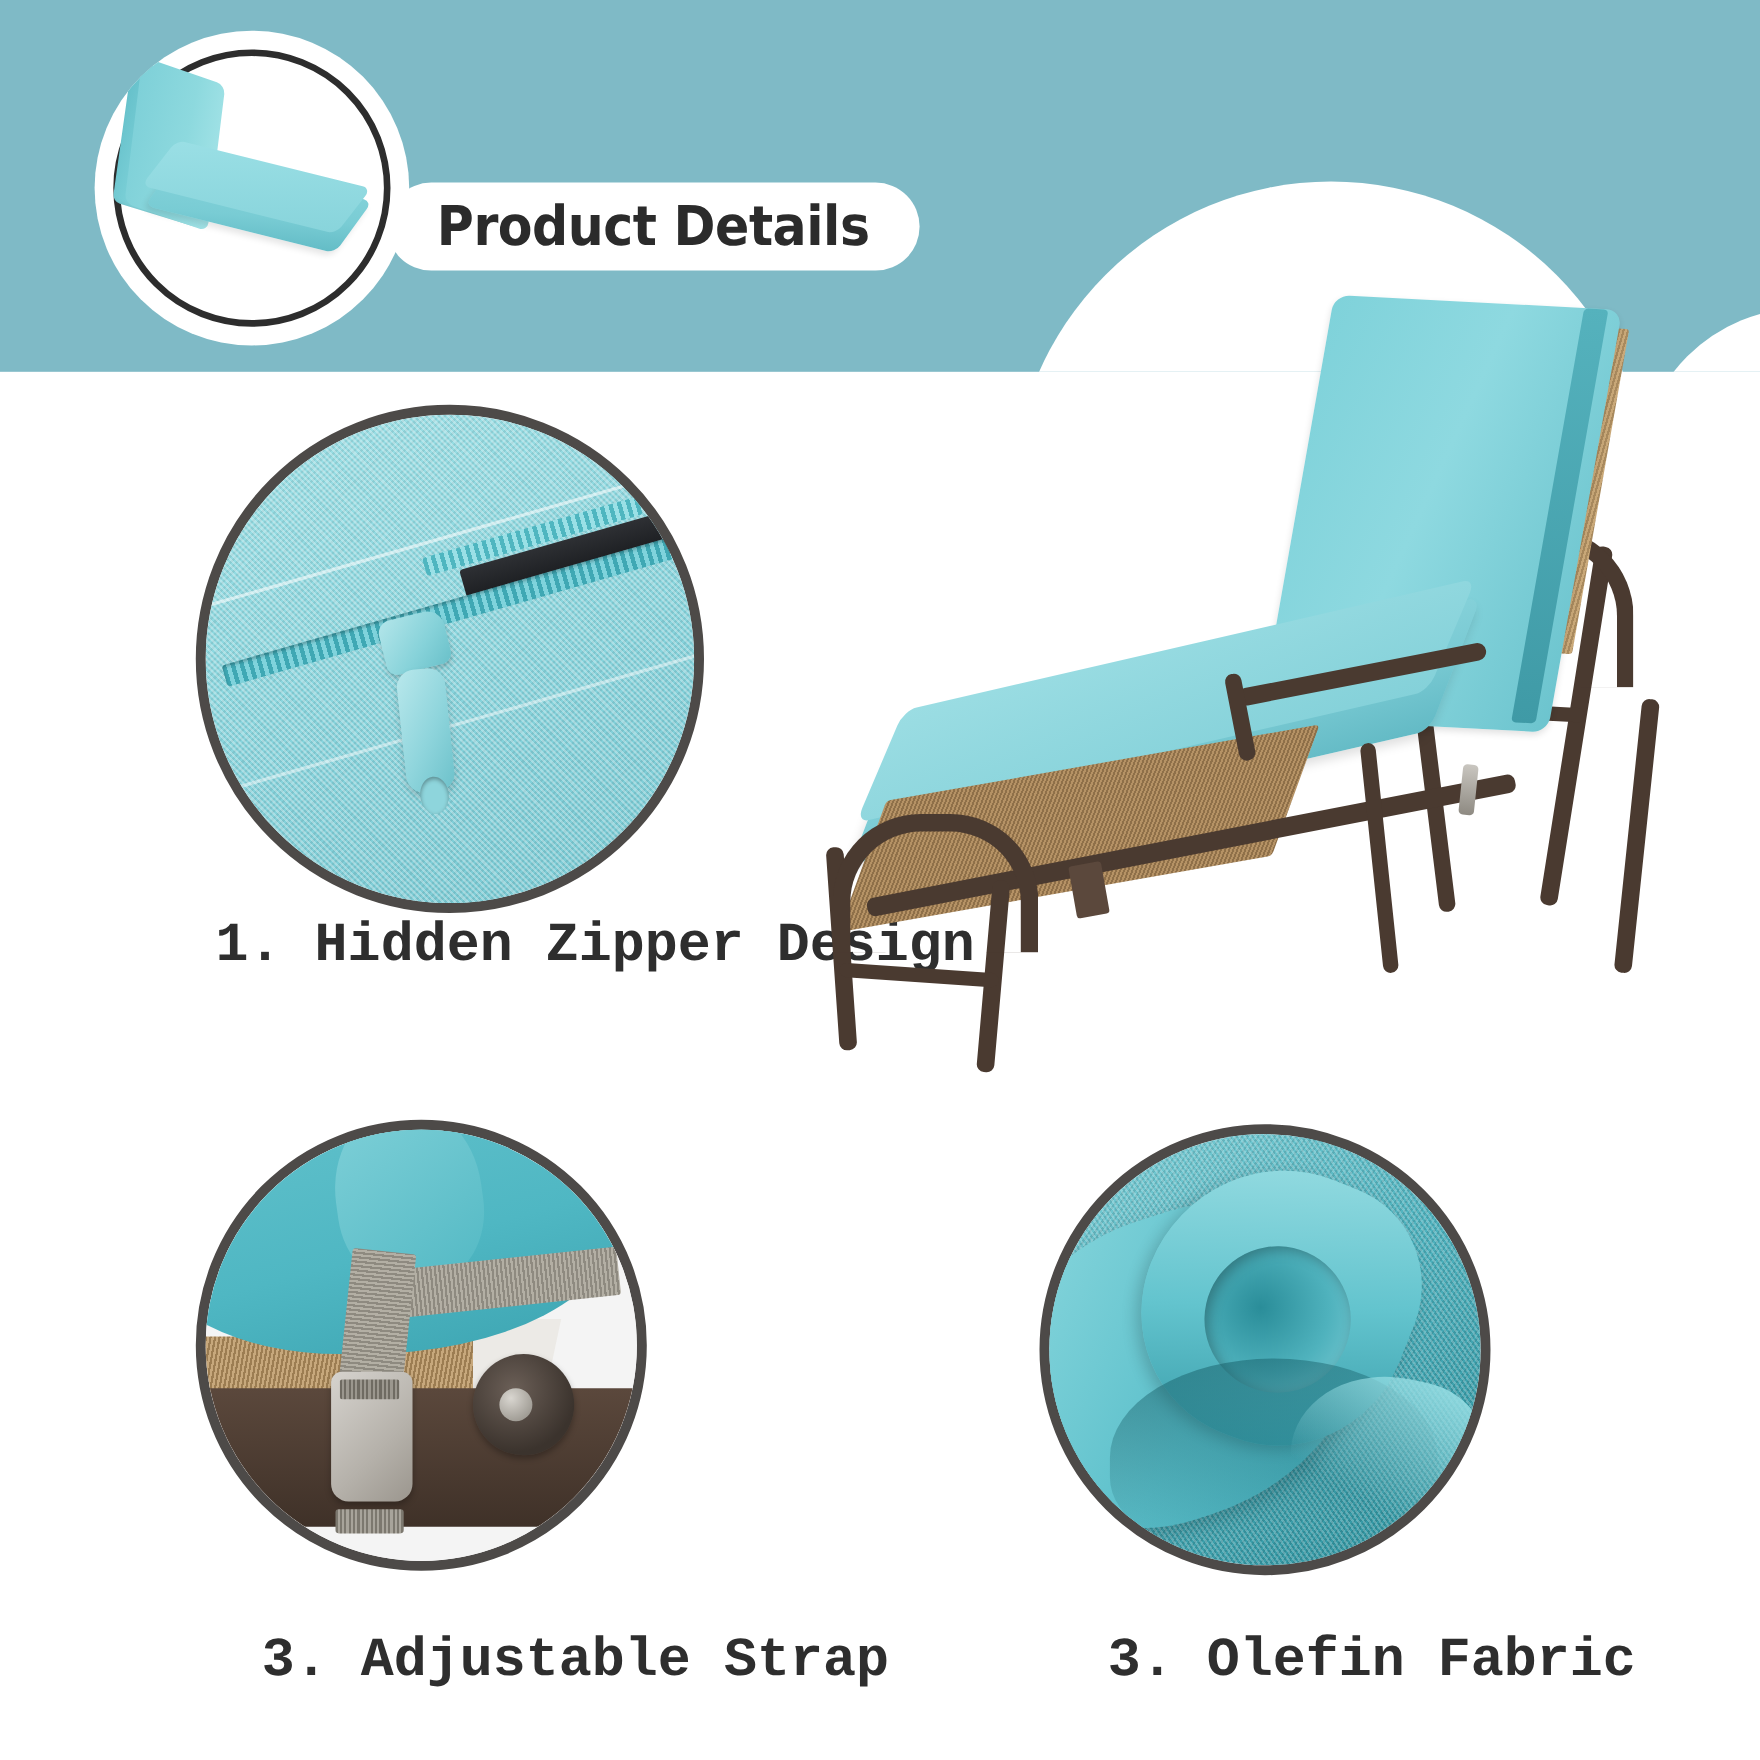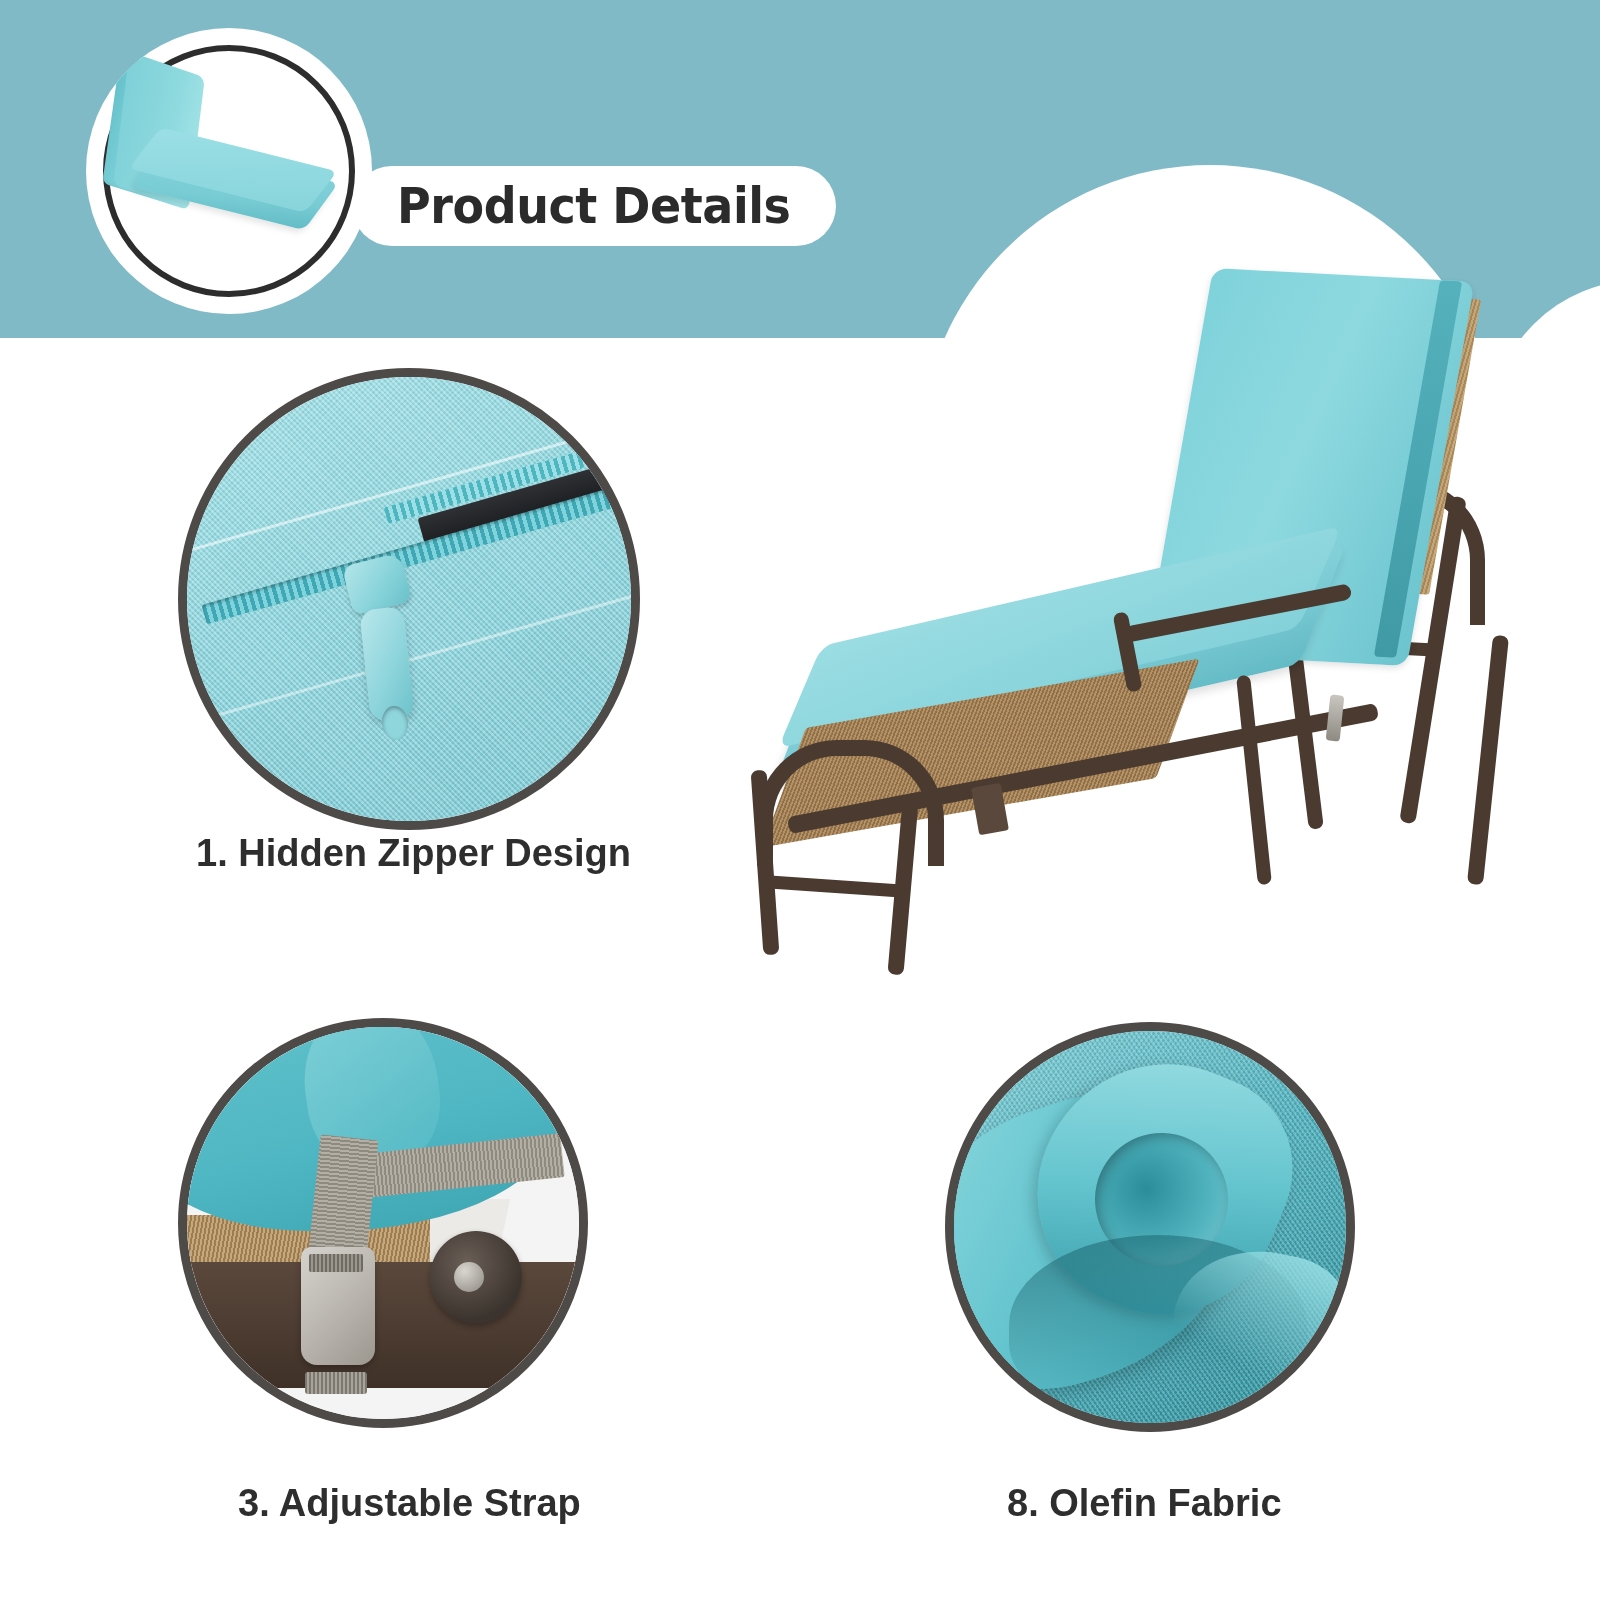--- a/index.html
+++ b/index.html
@@ -349,22 +349,22 @@
   .of-hl{
     position:absolute;left:56%;top:56%;width:44%;height:36%;
     background:linear-gradient(200deg,#95dde3 0%,rgba(149,221,227,0) 75%);
     border-radius:60% 40% 50% 50%;
     transform:rotate(12deg);
   }
 
   
   .caption{
     position:absolute;
-    font-family:Liberation Sans, sans-serif;
-    font-size:38px;
+    font-family:Liberation Mono, monospace;
+    font-size:50px;
     font-weight:bold;
     color:#2e2e2e;
     white-space:nowrap;
   }
   .caption-1{ left:196px; top:832px; }
   .caption-2{ left:238px; top:1482px; }
   .caption-3{ left:1007px; top:1482px; }
 </style>
 </head>
 <body>
@@ -458,13 +458,13 @@
 <div class="caption caption-2">3. Adjustable Strap</div>
 
 <div class="detail-circle circle-3">
   <div class="of-bg"></div>
   <div class="of-fold1"></div>
   <div class="of-fold2"></div>
   <div class="of-swirl"></div>
   <div class="of-dark"></div>
   <div class="of-hl"></div>
 </div>
-<div class="caption caption-3">8. Olefin Fabric</div>
+<div class="caption caption-3">3. Olefin Fabric</div>
 
 </body></html>

